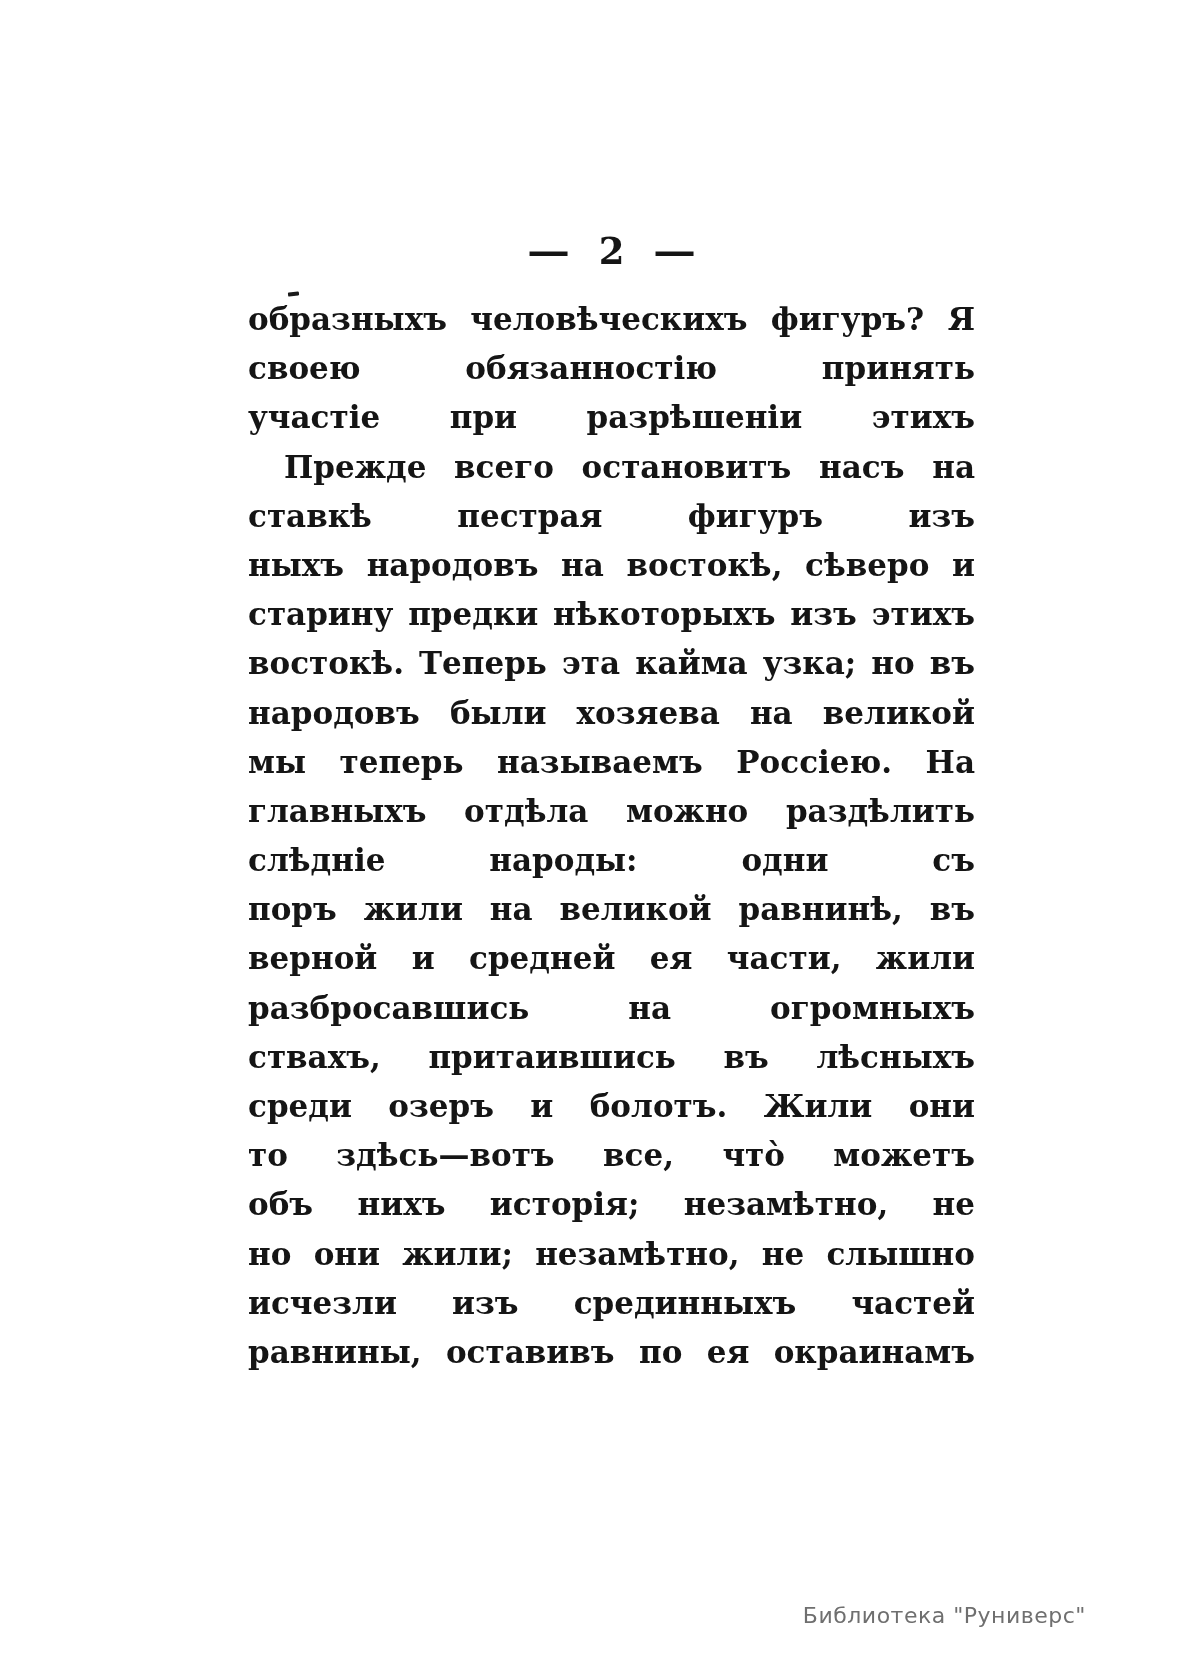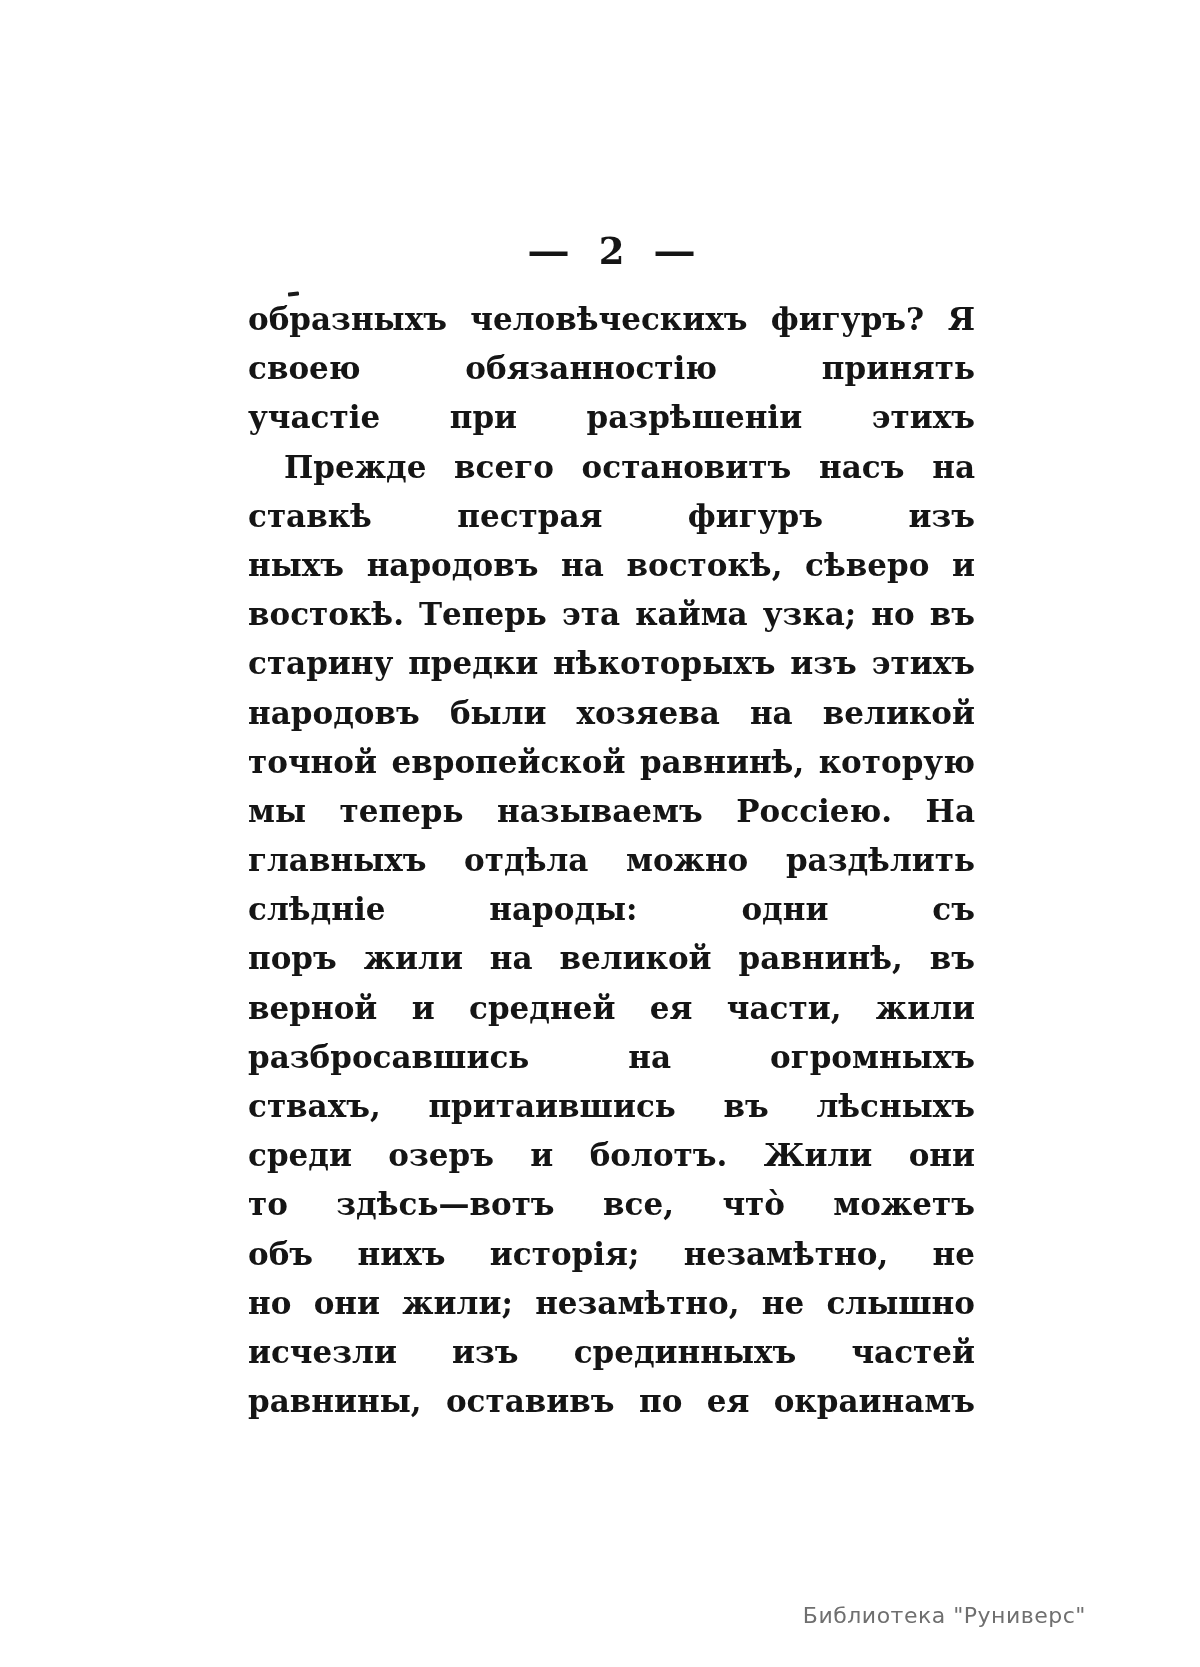--- a/index.html
+++ b/index.html
@@ -90,24 +90,23 @@
 
   <div class="ink-mark"></div>
 
   <div class="text-block">
     <div class="line">образныхъ человѣческихъ фигуръ? Я счелъ</div>
     <div class="line">своею обязанностію принять посильное</div>
     <div class="line">участіе при разрѣшеніи этихъ вопросовъ.</div>
     <div class="line indent">Прежде всего остановитъ насъ на вы-</div>
     <div class="line">ставкѣ пестрая фигуръ изъ разнообраз-</div>
     <div class="line">ныхъ народовъ на востокѣ, сѣверо и юго-</div>
+    <div class="line">старину предки нѣкоторыхъ изъ этихъ</div>
     <div class="line">востокѣ. Теперь эта кайма узка; но въ</div>
-    <div class="line">старину предки нѣкоторыхъ изъ этихъ</div>
     <div class="line">народовъ были хозяева на великой вос-</div>
-    <div class="line">точной европейской равнинѣ, которую</div>
     <div class="line">мы теперь называемъ Россіею. На два</div>
     <div class="line">главныхъ отдѣла можно раздѣлить эти по-</div>
     <div class="line">слѣдніе народы: одни съ незапамятныхъ</div>
     <div class="line">поръ жили на великой равнинѣ, въ сѣ-</div>
     <div class="line">верной и средней ея части, жили рѣдко,</div>
     <div class="line">разбросавшись на огромныхъ простран-</div>
     <div class="line">ствахъ, притаившись въ лѣсныхъ чащахъ</div>
     <div class="line">среди озеръ и болотъ. Жили они когда-</div>
     <div class="line">то здѣсь—вотъ все, что̀ можетъ сказать</div>
     <div class="line">объ нихъ исторія; незамѣтно, не слыш-</div>

